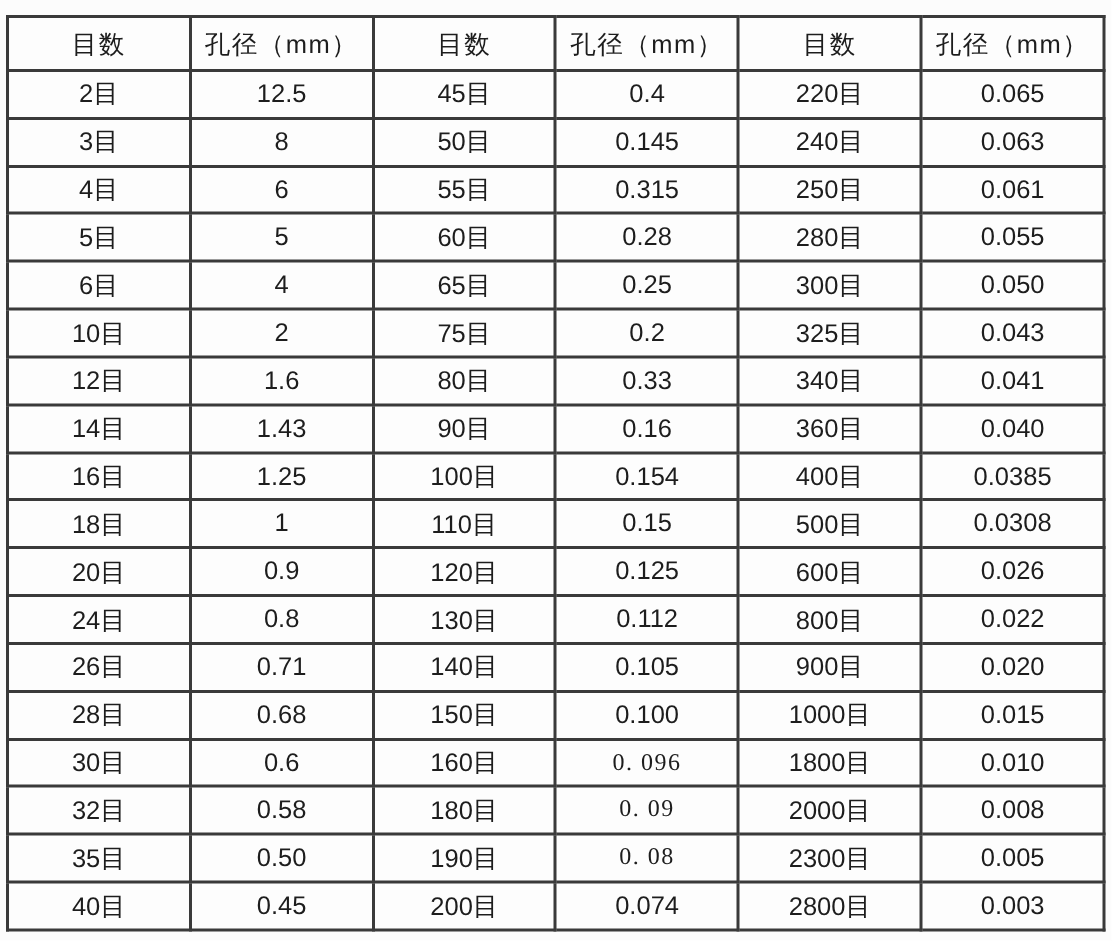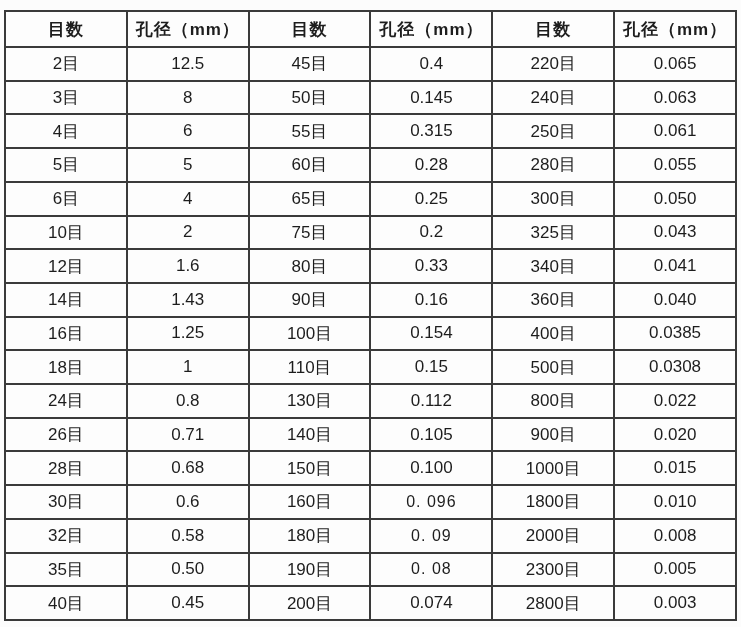--- a/index.html
+++ b/index.html
@@ -25,29 +25,29 @@
     border: 2px solid #3a3a3a;
     text-align: center;
     vertical-align: middle;
     color: #1d1d1d;
     padding: 0;
     white-space: nowrap;
   }
   .mesh-table th {
     height: 34px;
     font-size: 17px;
-    font-weight: 700;
+    font-weight: 400;
     letter-spacing: 1px;
   }
   .mesh-table td {
     font-size: 17px;
     font-weight: 400;
   }
   .mesh-table td.alt-font {
-    font-family: Liberation Sans, sans-serif;
+    font-family: Liberation Serif, serif;
     font-size: 16px;
     letter-spacing: 1px;
   }
 </style>
 </head>
 <body>
 
 <div class="page">
   <table class="mesh-table">
     <thead>
@@ -135,20 +135,28 @@
         </tr>
         <tr>
           <td>18目</td>
           <td>1</td>
           <td>110目</td>
           <td>0.15</td>
           <td>500目</td>
           <td>0.0308</td>
         </tr>
         <tr>
+          <td>20目</td>
+          <td>0.9</td>
+          <td>120目</td>
+          <td>0.125</td>
+          <td>600目</td>
+          <td>0.026</td>
+        </tr>
+        <tr>
           <td>24目</td>
           <td>0.8</td>
           <td>130目</td>
           <td>0.112</td>
           <td>800目</td>
           <td>0.022</td>
         </tr>
         <tr>
           <td>26目</td>
           <td>0.71</td>

